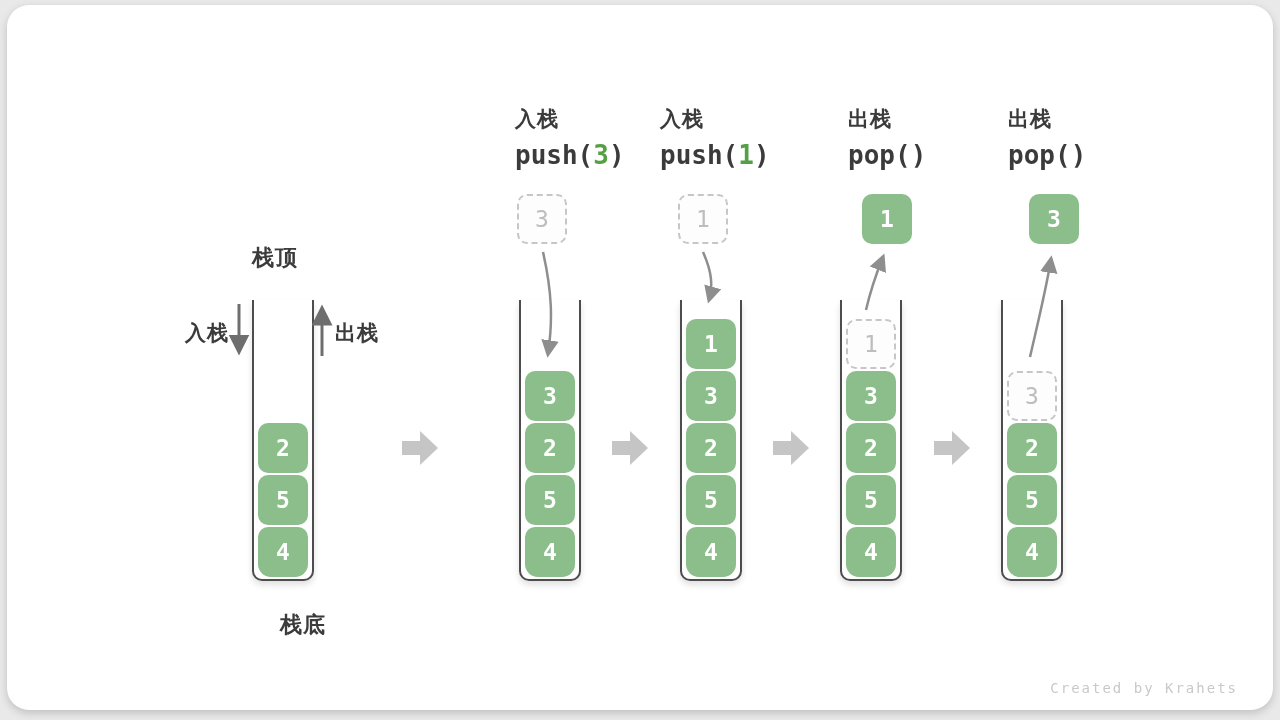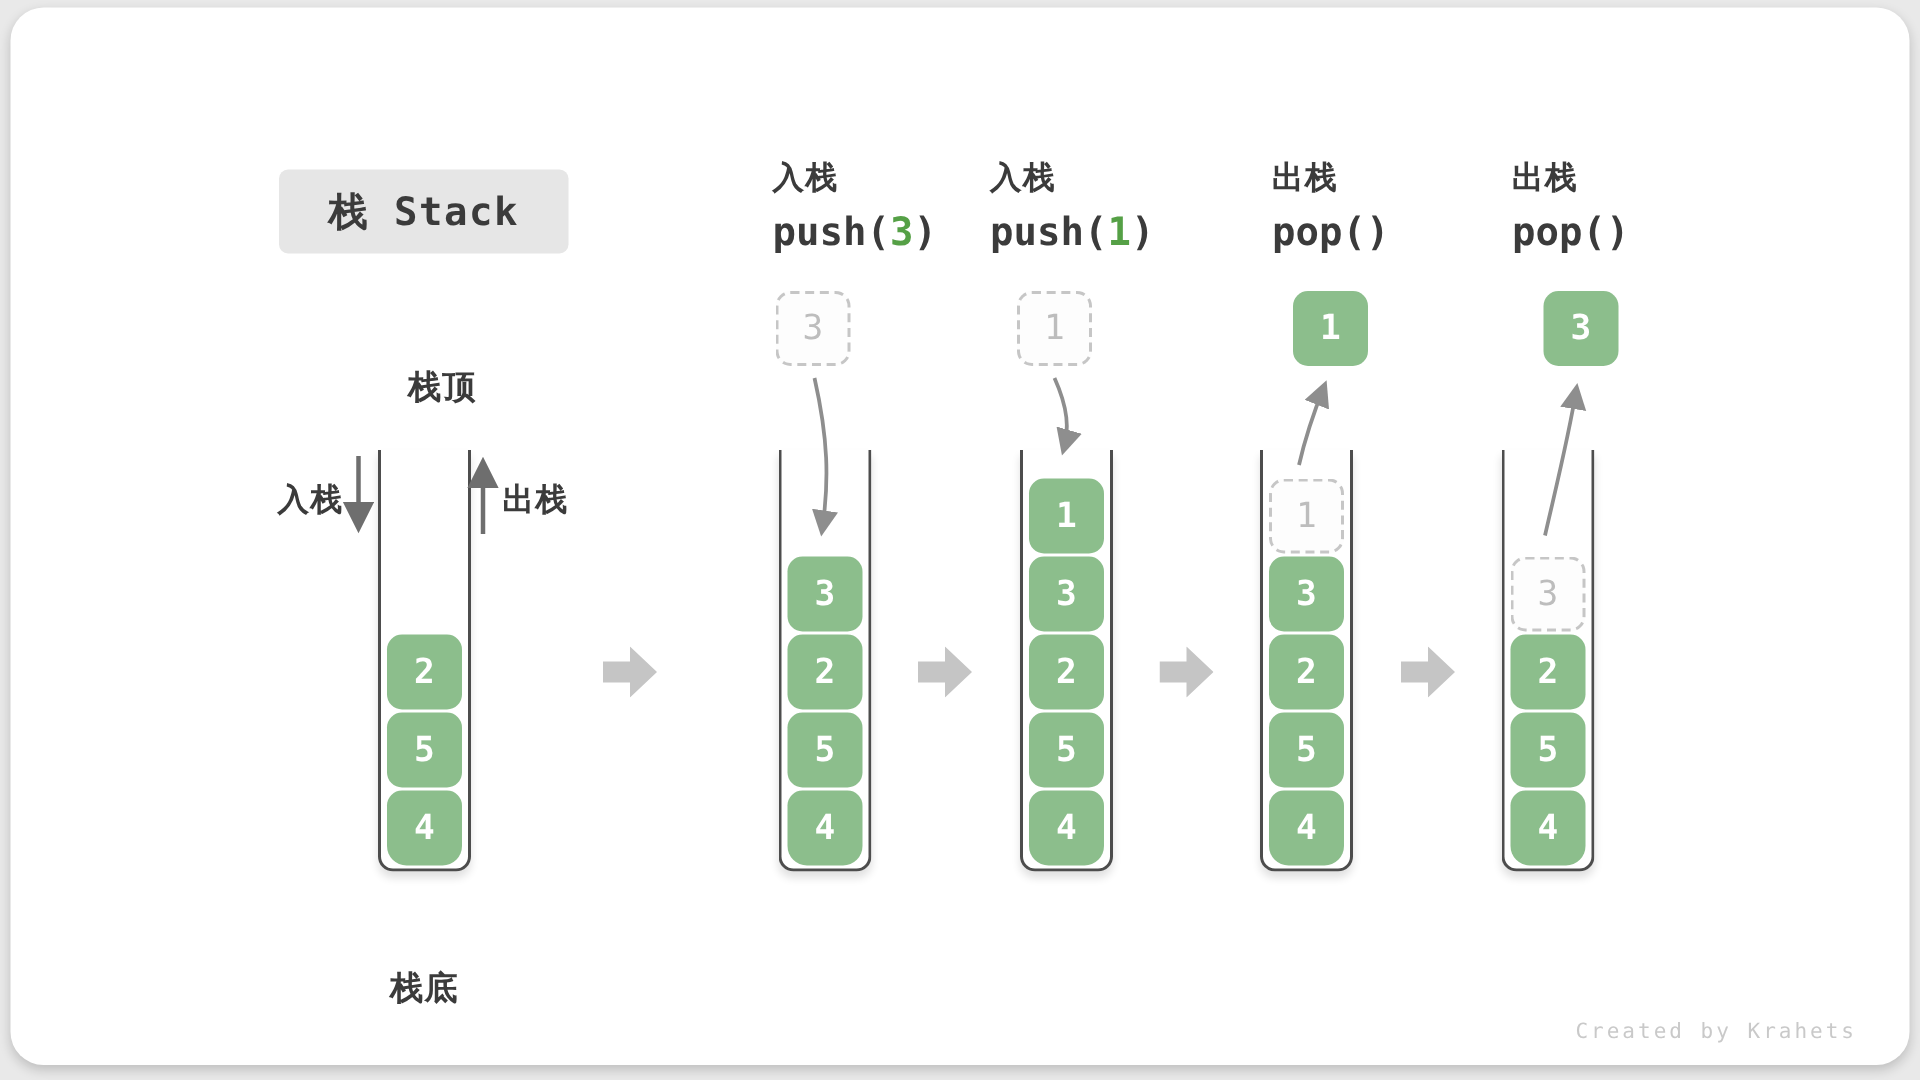--- a/index.html
+++ b/index.html
@@ -75,26 +75,23 @@
     font-family:"DejaVu Sans Mono",monospace;font-size:14px;
     color:var(--watermark);letter-spacing:2px;
   }
 </style>
 </head>
 <body>
 
 <div id="canvas">
   <div class="card"></div>
 
-  <div class="title-box">
-    <span>栈 Stack</span>
-  </div>
-
-  <div class="cjk-label center-62" style="left:252px;top:243px;">栈顶</div>
-  <div class="cjk-label center-62" style="left:240px;top:644px;">栈底</div>
+
+  <div class="cjk-label center-62" style="left:232px;top:243px;">栈顶</div>
+  <div class="cjk-label center-62" style="left:240px;top:610px;text-align:right;">栈底</div>
   <div class="cjk-label" style="left:185px;top:319px;font-size:21px;">入栈</div>
   <div class="cjk-label" style="left:335px;top:319px;font-size:21px;">出栈</div>
 
   <div class="col-head" style="left:515px;">
     <div class="op">入栈</div>
     <div class="code"><span>push(</span><span class="arg">3</span><span>)</span></div>
   </div>
   <div class="col-head" style="left:660px;">
     <div class="op">入栈</div>
     <div class="code"><span>push(</span><span class="arg">1</span><span>)</span></div>

